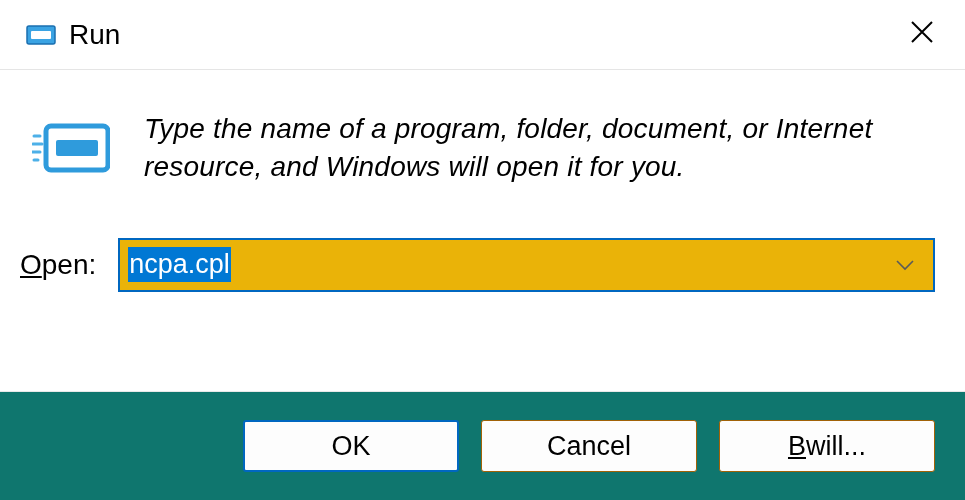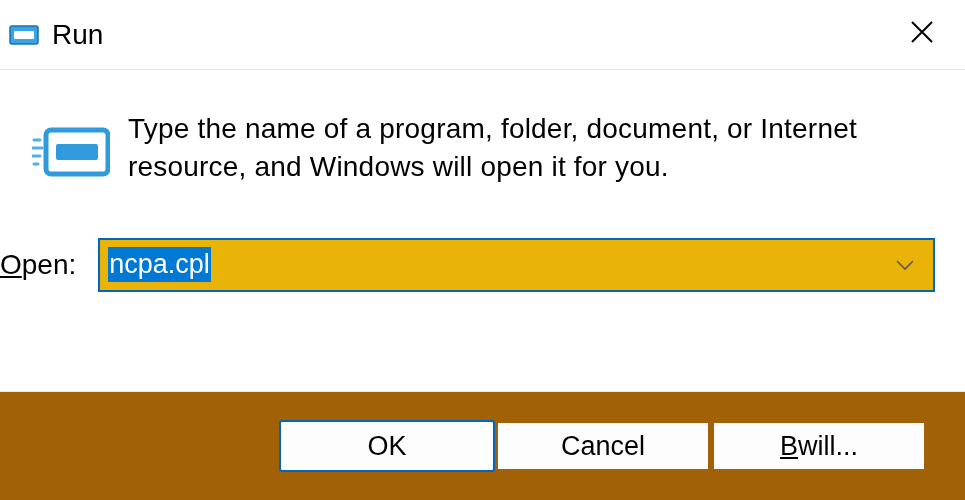--- a/index.html
+++ b/index.html
@@ -12,21 +12,21 @@
       background: #ffffff;
       width: 965px;
       height: 500px;
       overflow: hidden;
     }
     .titlebar {
       display: flex;
       align-items: center;
       justify-content: space-between;
       height: 70px;
-      padding: 0 20px 0 8px;
+      padding: 0 20px 0 25px;
       border-bottom: 1px solid #e5e5e5;
     }
     .titlebar-left {
       display: flex;
       align-items: center;
       gap: 12px;
     }
     .titlebar-icon svg {
       display: block;
     }
@@ -39,38 +39,39 @@
       font-size: 30px;
       line-height: 1;
       font-weight: 300;
       color: #000;
       cursor: pointer;
       padding: 6px 10px;
     }
     .content {
       display: flex;
       padding: 40px 30px 20px 30px;
-      gap: 18px;
-      align-items: flex-end;
+      gap: 34px;
+      align-items: center;
+      font-style: italic;
     }
     .run-icon-large {
       flex-shrink: 0;
       margin-left: 2px;
       margin-top: 4px;
     }
     .description {
       font-size: 28px;
       color: #000;
       line-height: 1.35;
       letter-spacing: 0.2px;
     }
     .open-row {
       display: flex;
       align-items: center;
-      padding: 32px 30px 10px 0;
+      padding: 32px 30px 10px 20px;
       gap: 22px;
     }
     .open-label {
       font-size: 28px;
       color: #000;
     }
     .open-label .underline {
       text-decoration: underline;
     }
     .combo {
@@ -100,32 +101,33 @@
       padding: 0 18px;
       color: #5a5a5a;
       display: flex;
       align-items: center;
       height: 100%;
       cursor: pointer;
     }
     .button-bar {
       display: flex;
       justify-content: flex-end;
-      padding: 28px 38px 28px 30px;
-      background: #a16207;
+      gap: 22px;
+      padding: 28px 30px 28px 30px;
+      background: #0f766e;
       border-top: 1px solid #e8e8e8;
       position: absolute;
       left: 0;
       right: 0;
       bottom: 0;
     }
     .btn {
       width: 216px;
       height: 52px;
-      border: 3px solid #a16207;
+      border: 1px solid #a16207;
       background: #fdfdfd;
       font-size: 27px;
       color: #000;
       cursor: pointer;
       display: flex;
       align-items: center;
       justify-content: center;
       border-radius: 3px;
     }
     .btn-default {

